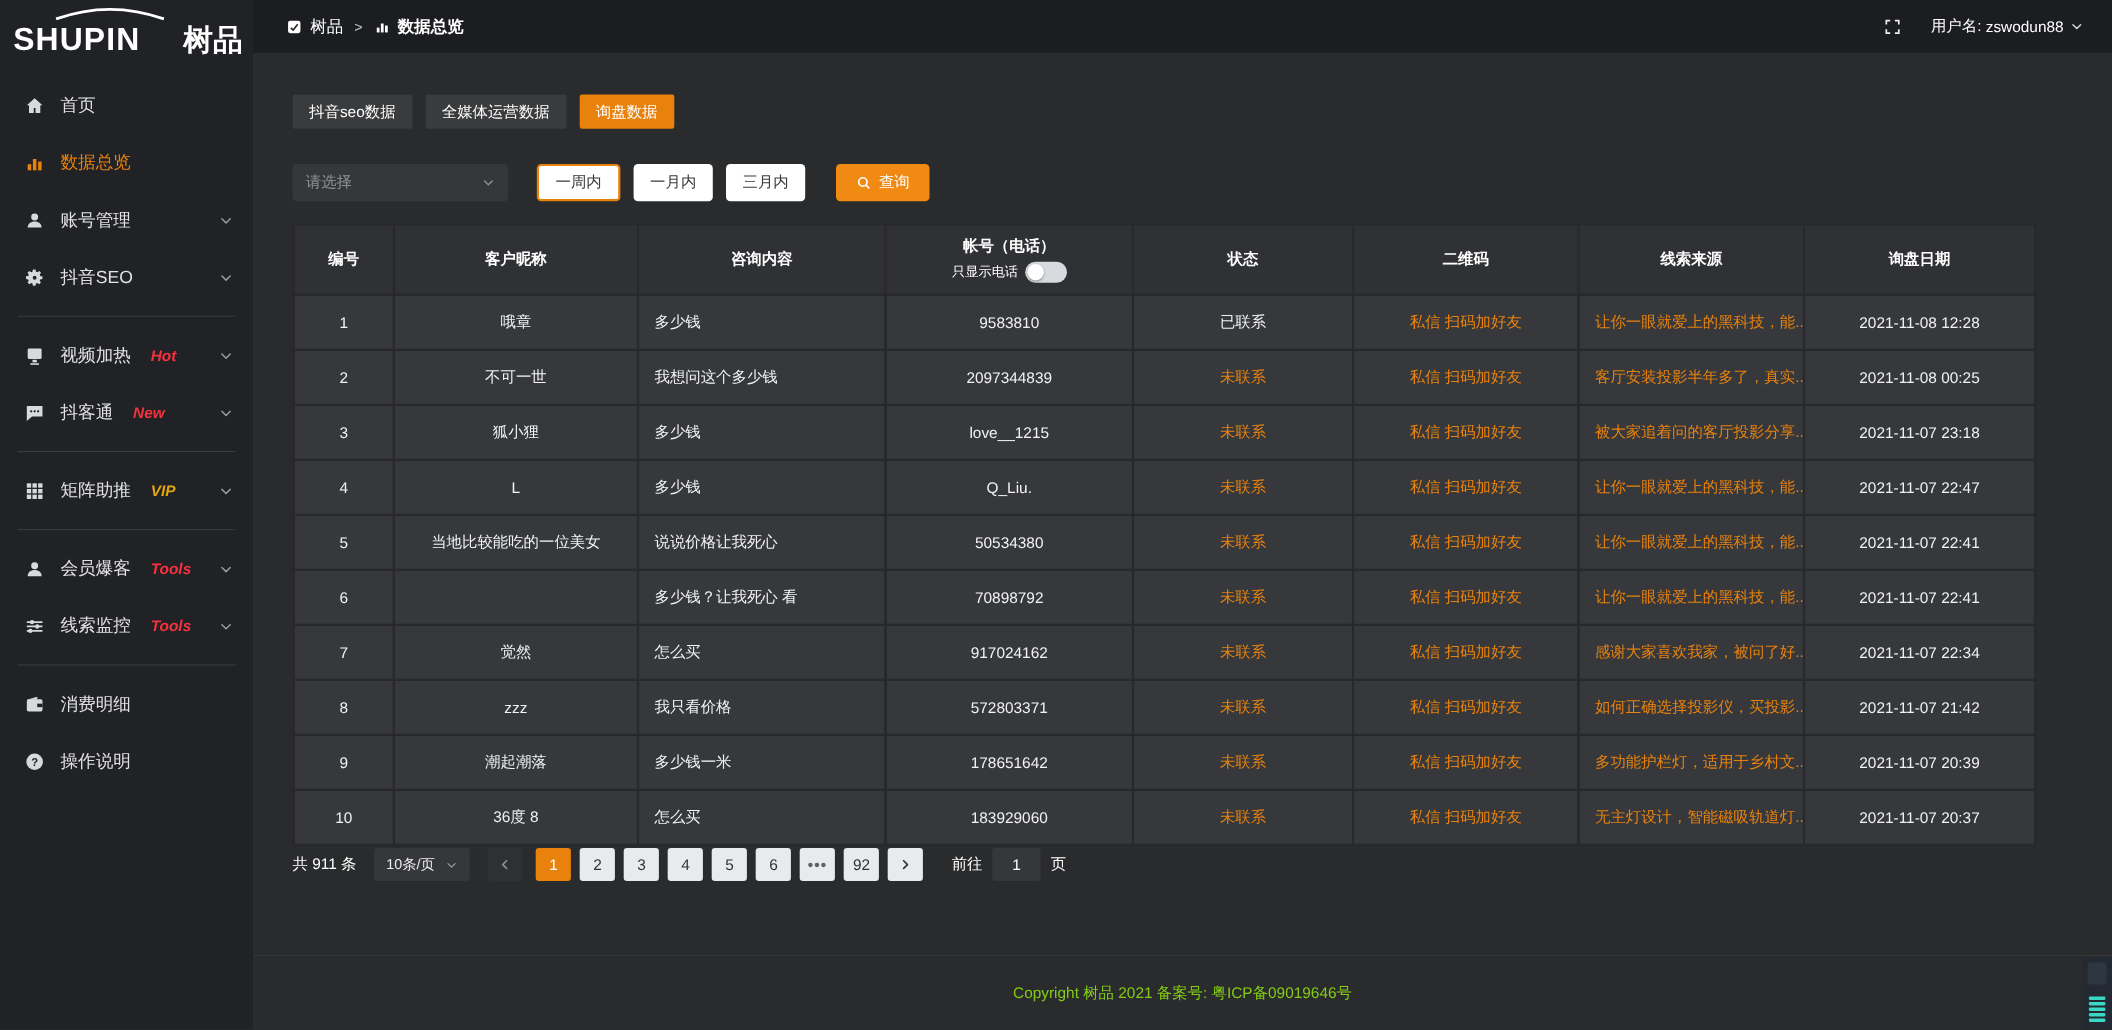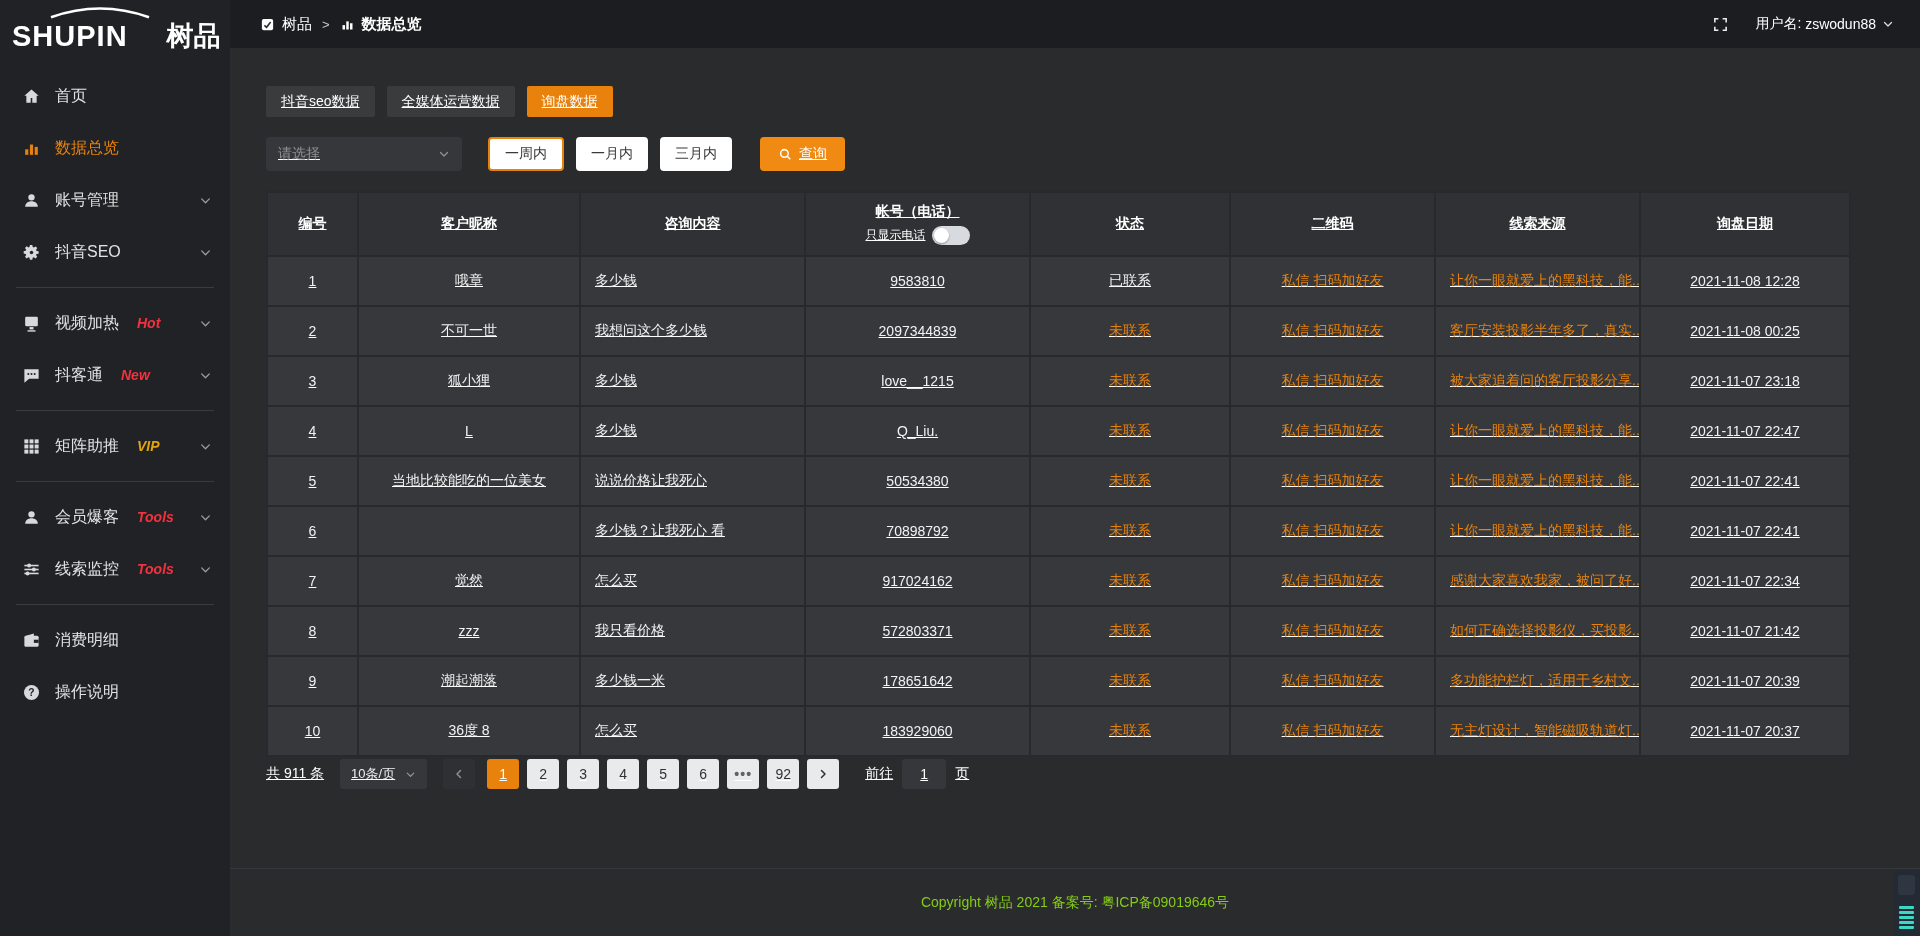--- a/index.html
+++ b/index.html
@@ -33,27 +33,27 @@
   .main{flex:1;display:flex;flex-direction:column;min-width:0;}
   .topbar{height:48px;background:#1c1d20;display:flex;align-items:center;justify-content:space-between;padding:0 26px 0 30px;flex-shrink:0;}
   .breadcrumb{display:flex;align-items:center;gap:7px;font-size:15px;}
   .crumb-icon{width:15px;height:15px;color:#fff;}
   .crumb-sep{color:#c9c9c9;font-size:13px;margin:0 3px;}
   .crumb-strong{font-weight:bold;}
   .user-area{display:flex;align-items:center;font-size:14px;cursor:pointer;}
   .fs-icon{width:17px;height:17px;color:#ececec;margin-right:26px;cursor:pointer;}
   .user-chevron{width:12px;height:12px;color:#ddd;margin-left:6px;}
 
-  .content{flex:1;padding:38px 36px 0;text-decoration:underline;}
+  .content{flex:1;padding:38px 36px 0;}
 
   .tabs{display:flex;gap:12px;}
   .tab{height:31px;padding:0 15px;background:#3a3b3d;color:#fff;font-size:14px;border:none;border-radius:2px;display:flex;align-items:center;cursor:pointer;}
   .tab.active{background:var(--accent);}
 
-  .filters{display:flex;align-items:center;gap:12px;margin-top:20px;}
+  .filters{display:flex;align-items:center;gap:12px;margin-top:32px;}
   .select{width:196px;height:34px;background:#36373b;border-radius:4px;display:flex;align-items:center;justify-content:space-between;padding:0 12px;font-size:14px;color:#8f9194;cursor:pointer;margin-right:14px;}
   .select .icon{width:12px;height:12px;color:#8f9194;}
   .range-btn{height:34px;padding:0 15px;background:#fff;color:#3a3a3a;font-size:14px;border:none;border-radius:4px;cursor:pointer;}
   .range-btn.active{border:2px solid var(--accent);}
   .search-btn{height:34px;padding:0 18px;background:var(--accent-bright);color:#fff;font-size:14px;border:none;border-radius:4px;display:flex;align-items:center;gap:7px;margin-left:16px;cursor:pointer;}
   .search-btn .icon{width:14px;height:14px;color:#fff;}
 
   
   .data-table{margin-top:20px;border-collapse:collapse;table-layout:fixed;width:1584px;}
   .data-table th,.data-table td{border:2px solid #28292c;}

